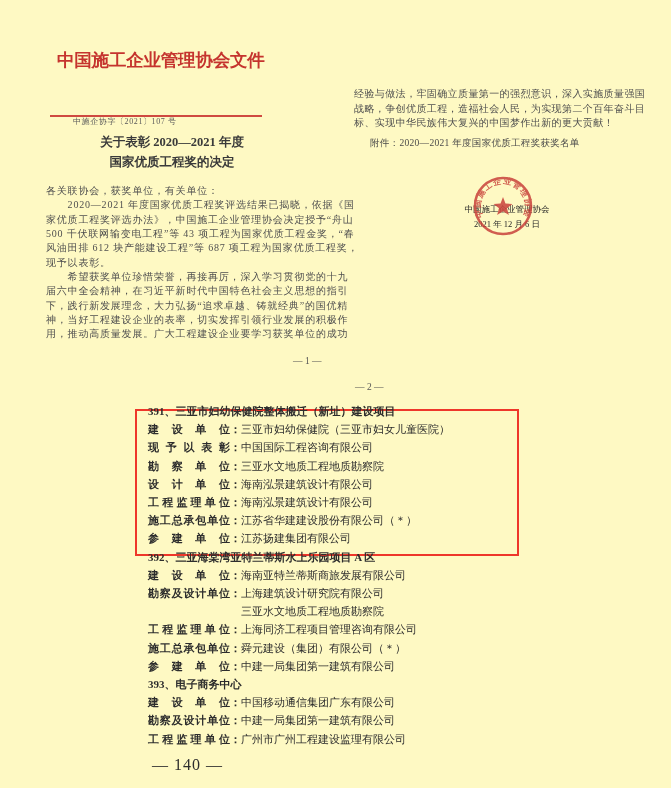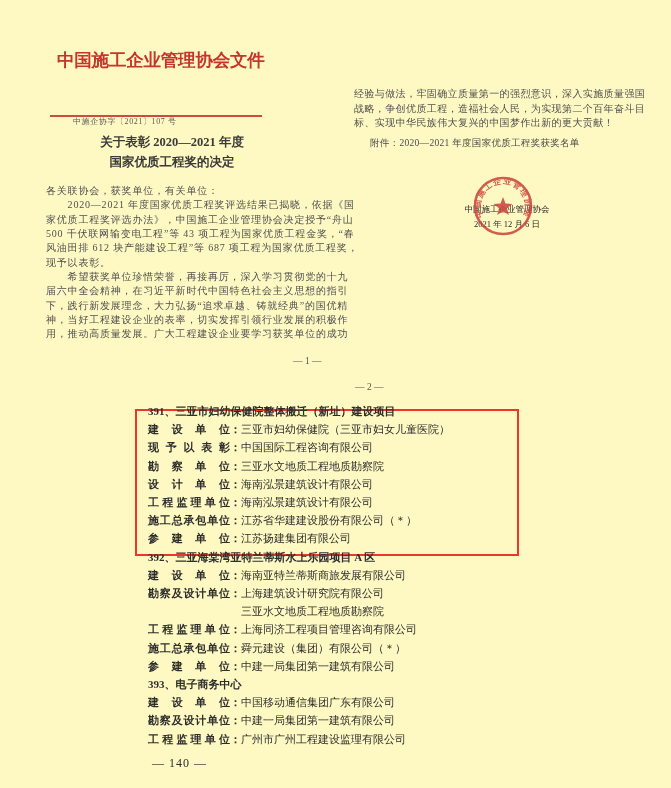--- a/index.html
+++ b/index.html
@@ -63,21 +63,21 @@
   }
   .sec-heading{font-weight:600;white-space:nowrap;}
   .award-row{white-space:nowrap;}
   .row-label{
     display:inline-block;width:82px;font-weight:600;
     text-align:justify;text-align-last:justify;vertical-align:top;
   }
   .row-colon{font-weight:600;}
   .row-cont{padding-left:93px;white-space:nowrap;}
   .pagenum-140{
-    position:absolute;left:152px;top:756px;font-size:12px;color:#2d2d2d;
+    position:absolute;left:152px;top:756px;font-size:16px;color:#2d2d2d;
     letter-spacing:1px;white-space:nowrap;
   }
 </style>
 </head>
 <body>
 
 <div id="canvas">
 
   <div class="org-header">中国施工企业管理协会文件</div>
   <div class="doc-number">中施企协字〔2021〕107 号</div>

